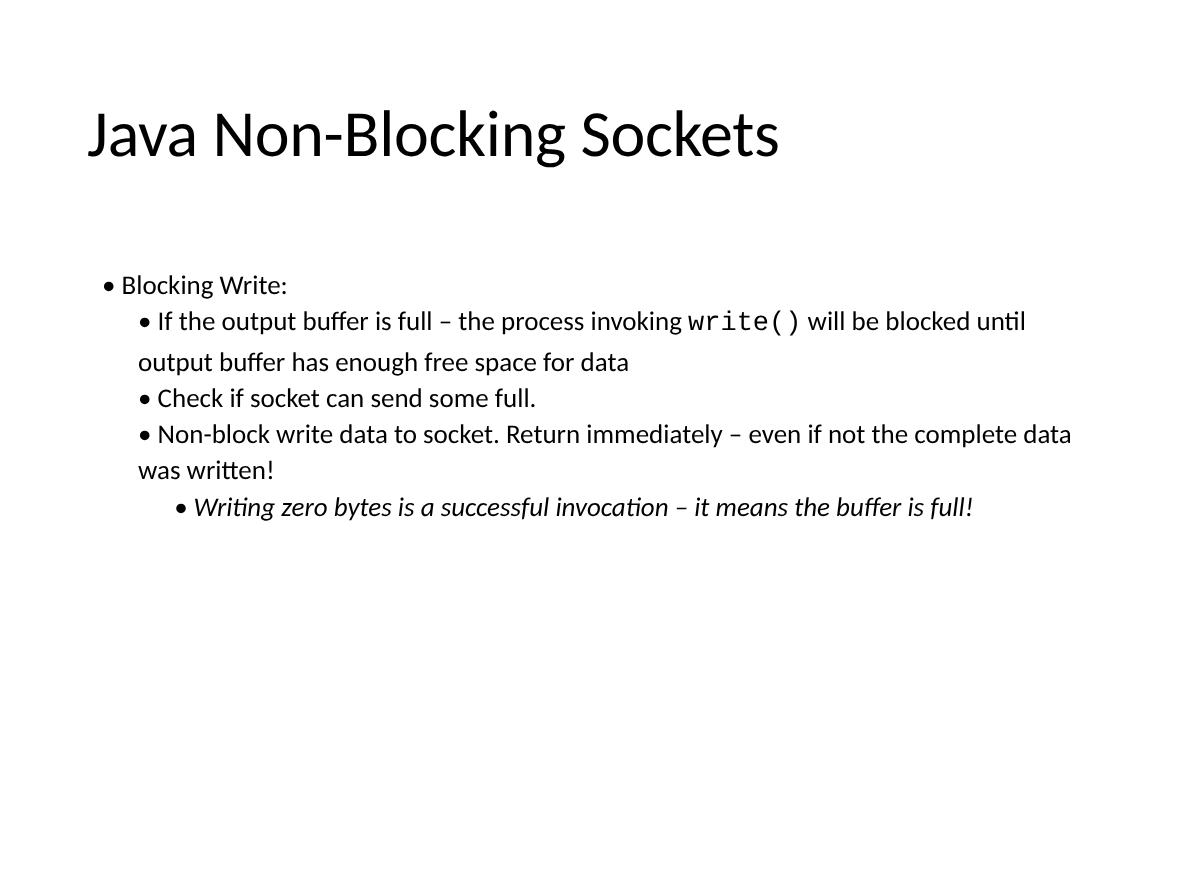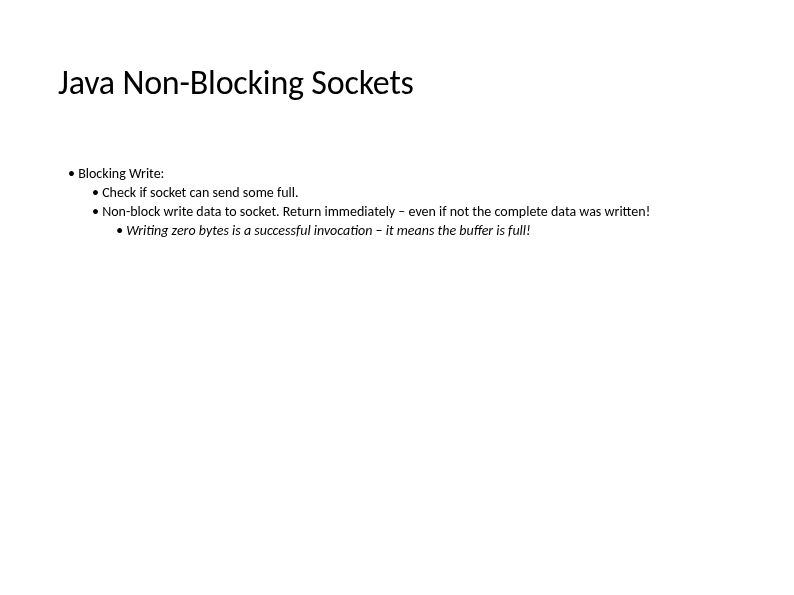--- a/index.html
+++ b/index.html
@@ -5,27 +5,27 @@
   * { margin: 0; padding: 0; box-sizing: border-box; }
   body {
     width: 794px;
     height: 595px;
     background: #ffffff;
     font-family: Calibri, "Segoe UI", Arial, sans-serif;
     color: #000000;
     padding: 62px 58px 30px 58px;
   }
   .title {
-    font-size: 34px;
+    font-size: 44px;
     font-weight: 400;
     margin-bottom: 62px;
     letter-spacing: -0.2px;
   }
   .content {
-    font-size: 14px;
+    font-size: 18px;
     line-height: 1.35;
     margin-top: 24px;
   }
   .b1 { padding-left: 10px; }
   .b2 { padding-left: 34px; }
   .b3 { padding-left: 58px; font-style: italic; }
   .bullet::before {
     content: "• ";
   }
   .mono {
@@ -37,20 +37,23 @@
 <body>
 
 <div class="title">Java Non-Blocking Sockets</div>
 
 <div class="content">
 
   <div class="b1 bullet">
     <span>Blocking Write:</span>
   </div>
 
+  <div class="b2 bullet">
+    <span>If the output buffer is full – the process invoking </span><span class="mono">write()</span><span> will be blocked until output buffer has enough free space for data</span>
+  </div>
 
 
   <div class="b2 bullet">
     <span class="bold">Check</span><span> if socket can send some full.</span>
   </div>
 
   <div class="b2 bullet">
     <span class="bold">Non-block</span><span> write data to socket. Return immediately – even if not the complete data was written!</span>
   </div>
 

